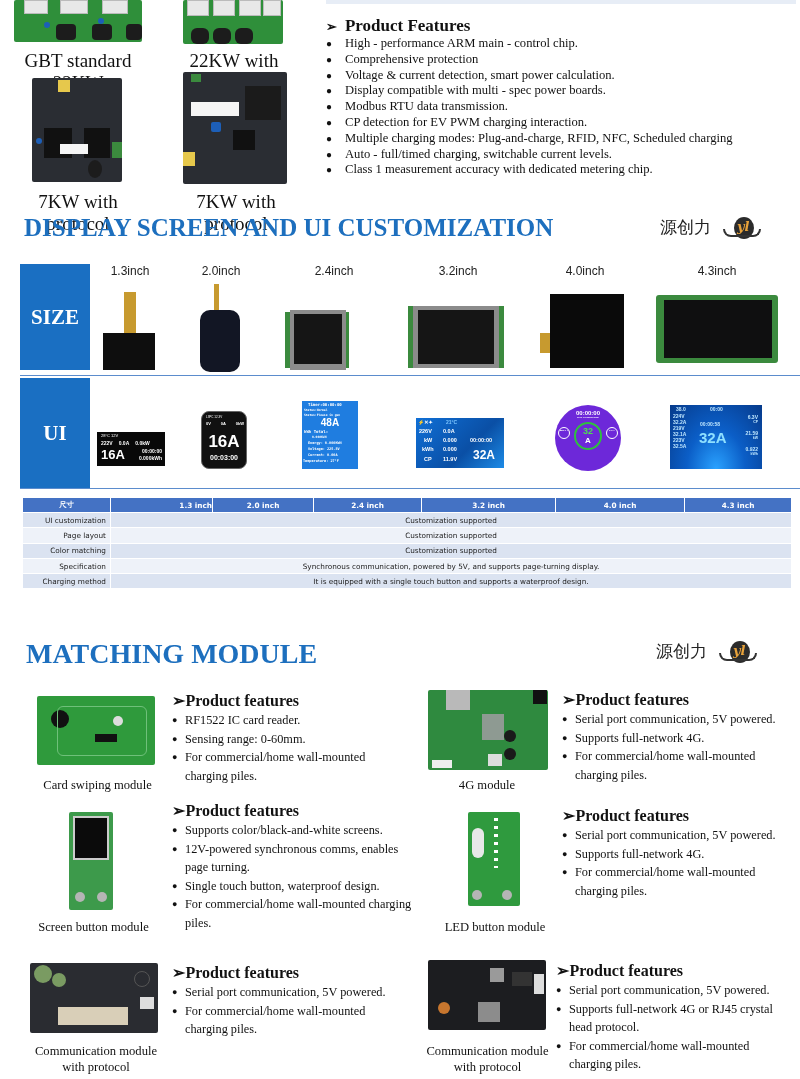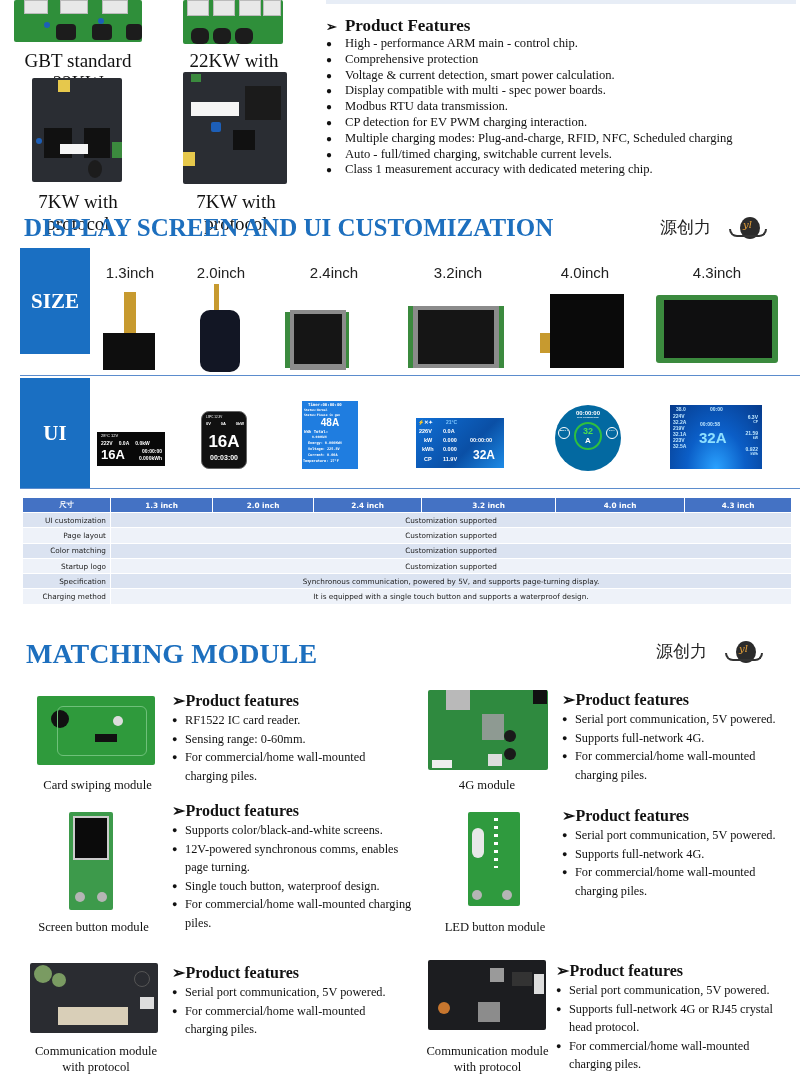--- a/index.html
+++ b/index.html
@@ -17,30 +17,30 @@
   .top-strip { position: absolute; left: 326px; top: 0; width: 470px; height: 4px; background: #e7edf6; }
 
   .pf-title { position: absolute; left: 326px; top: 16px; font-size: 17px; font-weight: bold; }
   .pf-title .arr { font-size: 13px; margin-right: 8px; }
   .pf-list { position: absolute; left: 326px; top: 36px; list-style: none; font-size: 12.6px; line-height: 15.8px; }
   .pf-list li { position: relative; padding-left: 19px; white-space: nowrap; }
   .pf-list li::before { content: "●"; position: absolute; left: 0; top: 0; font-size: 10px; }
 
   
   .sec-title { position: absolute; font-weight: bold; color: #1d6fbe; font-family: "Liberation Serif", serif; letter-spacing: 0px; }
-  .brand { position: absolute; display: flex; align-items: center; gap: 18px; font-size: 17px; color: #222; font-family: "DejaVu Serif", serif; }
+  .brand { position: absolute; display: flex; align-items: center; gap: 12px; font-size: 17px; color: #222; font-family: "DejaVu Serif", serif; }
   .brand .logo { width: 38px; height: 22px; position: relative; }
   .brand .logo .ball { position: absolute; left: 11px; top: 0; width: 20px; height: 22px; border-radius: 50%; background: #2b2b2b; }
   .brand .logo .swoosh { position: absolute; left: 0; top: 12px; width: 38px; height: 8px; border: 2px solid #333; border-top: none; border-radius: 0 0 10px 10px; }
-  .brand .logo .ltr { position: absolute; left: 14px; top: 2px; font-size: 10px; font-style: italic; color: #e8a23a; font-weight: normal; }
+  .brand .logo .ltr { position: absolute; left: 14px; top: 2px; font-size: 13px; font-style: italic; color: #e8a23a; font-weight: bold; }
 
   .side-tab { position: absolute; background: #1a6fc2; color: #fff; font-weight: bold; font-size: 21px; display: flex; align-items: center; justify-content: center; font-family: "Liberation Serif", serif; }
   .row-line { position: absolute; height: 1px; background: #6c9bd2; }
 
-  .size-label { position: absolute; font-family: "Liberation Sans", sans-serif; font-size: 15px; color: #222; text-align: center; width: 100px; }
+  .size-label { position: absolute; font-family: "Liberation Sans", sans-serif; font-size: 12px; color: #222; text-align: center; width: 100px; }
   .scr { position: absolute; background: #0e0e0e; }
   .scr-frame { position: absolute; background: #3b8a3e; }
   .scr-grey { position: absolute; background: #8b8b8b; }
   .flex-cable { position: absolute; background: #c79a2f; }
 
   .ui-shot { position: absolute; overflow: hidden; font-family: "Liberation Sans", sans-serif; color: #fff; font-weight: bold; }
 
   
   table.spec { position: absolute; left: 22px; top: 497px; width: 770px; border-collapse: collapse; font-family: "DejaVu Sans", sans-serif; font-size: 7.3px; }
   table.spec th { background: #4472c4; color: #fff; height: 15px; border: 1px solid #fff; font-weight: bold; }
@@ -124,21 +124,21 @@
 <div class="sec-title" style="left:24px;top:214px;font-size:25px;">DISPLAY SCREEN AND UI CUSTOMIZATION</div>
 <div class="brand" style="left:660px;top:216px;">
   <span>源创力</span>
   <span class="logo">
       <span class="ball"></span>
       <span class="swoosh"></span>
       <span class="ltr">yl</span>
     </span>
 </div>
 
-<div class="side-tab" style="left:20px;top:248px;width:70px;height:106px;">SIZE</div>
+<div class="side-tab" style="left:20px;top:264px;width:70px;height:106px;">SIZE</div>
 <div class="row-line" style="left:20px;top:375px;width:780px;background:#5b8ccd;"></div>
 <div class="side-tab" style="left:20px;top:378px;width:70px;height:110px;">UI</div>
 <div class="row-line" style="left:20px;top:488px;width:780px;background:#5b8ccd;"></div>
 
 <div class="size-label" style="left:80px;top:264px;">1.3inch</div>
 <div class="size-label" style="left:171px;top:264px;">2.0inch</div>
 <div class="size-label" style="left:284px;top:264px;">2.4inch</div>
 <div class="size-label" style="left:408px;top:264px;">3.2inch</div>
 <div class="size-label" style="left:535px;top:264px;">4.0inch</div>
 <div class="size-label" style="left:667px;top:264px;">4.3inch</div>
@@ -216,21 +216,21 @@
   <div style="position:absolute;left:8px;top:19px;">kW</div>
   <div style="position:absolute;left:27px;top:19px;">0.000</div>
   <div style="position:absolute;left:54px;top:19px;">00:00:00</div>
   <div style="position:absolute;left:6px;top:28px;">kWh</div>
   <div style="position:absolute;left:27px;top:28px;">0.000</div>
   <div style="position:absolute;left:8px;top:38px;">CP</div>
   <div style="position:absolute;left:27px;top:38px;">11.9V</div>
   <div style="position:absolute;left:57px;top:30px;font-size:12px;">32A</div>
 </div>
 
-<div class="ui-shot" style="left:555px;top:405px;width:66px;height:66px;background:#0369a1;border-radius:50%;">
+<div class="ui-shot" style="left:555px;top:405px;width:66px;height:66px;background:#6d28d9;border-radius:50%;">
   <div style="position:absolute;left:0;width:100%;top:5px;text-align:center;font-size:6px;">00:00:00</div>
   <div style="position:absolute;left:0;width:100%;top:11px;text-align:center;font-size:2.5px;">NOT CONNECTED</div>
   <div style="position:absolute;left:19px;top:17px;width:28px;height:28px;border:2px solid #2fbf3f;border-radius:50%;text-align:center;">
     <div style="font-size:9px;color:#4de04d;line-height:11px;margin-top:2px;">32</div>
     <div style="font-size:8px;line-height:8px;">A</div>
   </div>
   <div style="position:absolute;left:3px;top:22px;width:12px;height:12px;border:1px solid #fff;border-radius:50%;font-size:2.5px;text-align:center;line-height:5px;">225.1 V</div>
   <div style="position:absolute;right:3px;top:22px;width:12px;height:12px;border:1px solid #fff;border-radius:50%;font-size:2.5px;text-align:center;line-height:5px;">0.0 A</div>
 </div>
 
@@ -254,43 +254,39 @@
       <div style="font-size:3.5px;">kW</div>
     <div style="margin-top:6px;">0.922</div>
       <div style="font-size:3.5px;">kWh</div>
   </div>
 </div>
 
 <table class="spec">
   <thead>
     <tr>
       <th style="width:88px;">尺寸</th>
-      <th style="width:102px;">1.3 inch</th>
+      <th style="width:102px;text-align:right;">1.3 inch</th>
       <th style="width:101px;">2.0 inch</th>
       <th style="width:108px;">2.4 inch</th>
       <th style="width:134px;">3.2 inch</th>
       <th style="width:129px;">4.0 inch</th>
       <th>4.3 inch</th>
     </tr>
   </thead>
   <tbody>
     <tr>
       <td class="rh">UI customization</td>
       <td colspan="6">Customization supported</td>
     </tr>
     <tr>
       <td class="rh">Page layout</td>
       <td colspan="6">Customization supported</td>
     </tr>
     <tr>
       <td class="rh">Color matching</td>
-      <td colspan="6">Customization supported</td>
-    </tr>
-    <tr>
-      <td class="rh">Startup logo</td>
       <td colspan="6">Customization supported</td>
     </tr>
     <tr>
       <td class="rh">Specification</td>
       <td colspan="6">Synchronous communication, powered by 5V, and supports page-turning display.</td>
     </tr>
     <tr>
       <td class="rh">Charging method</td>
       <td colspan="6">It is equipped with a single touch button and supports a waterproof design.</td>
     </tr>

